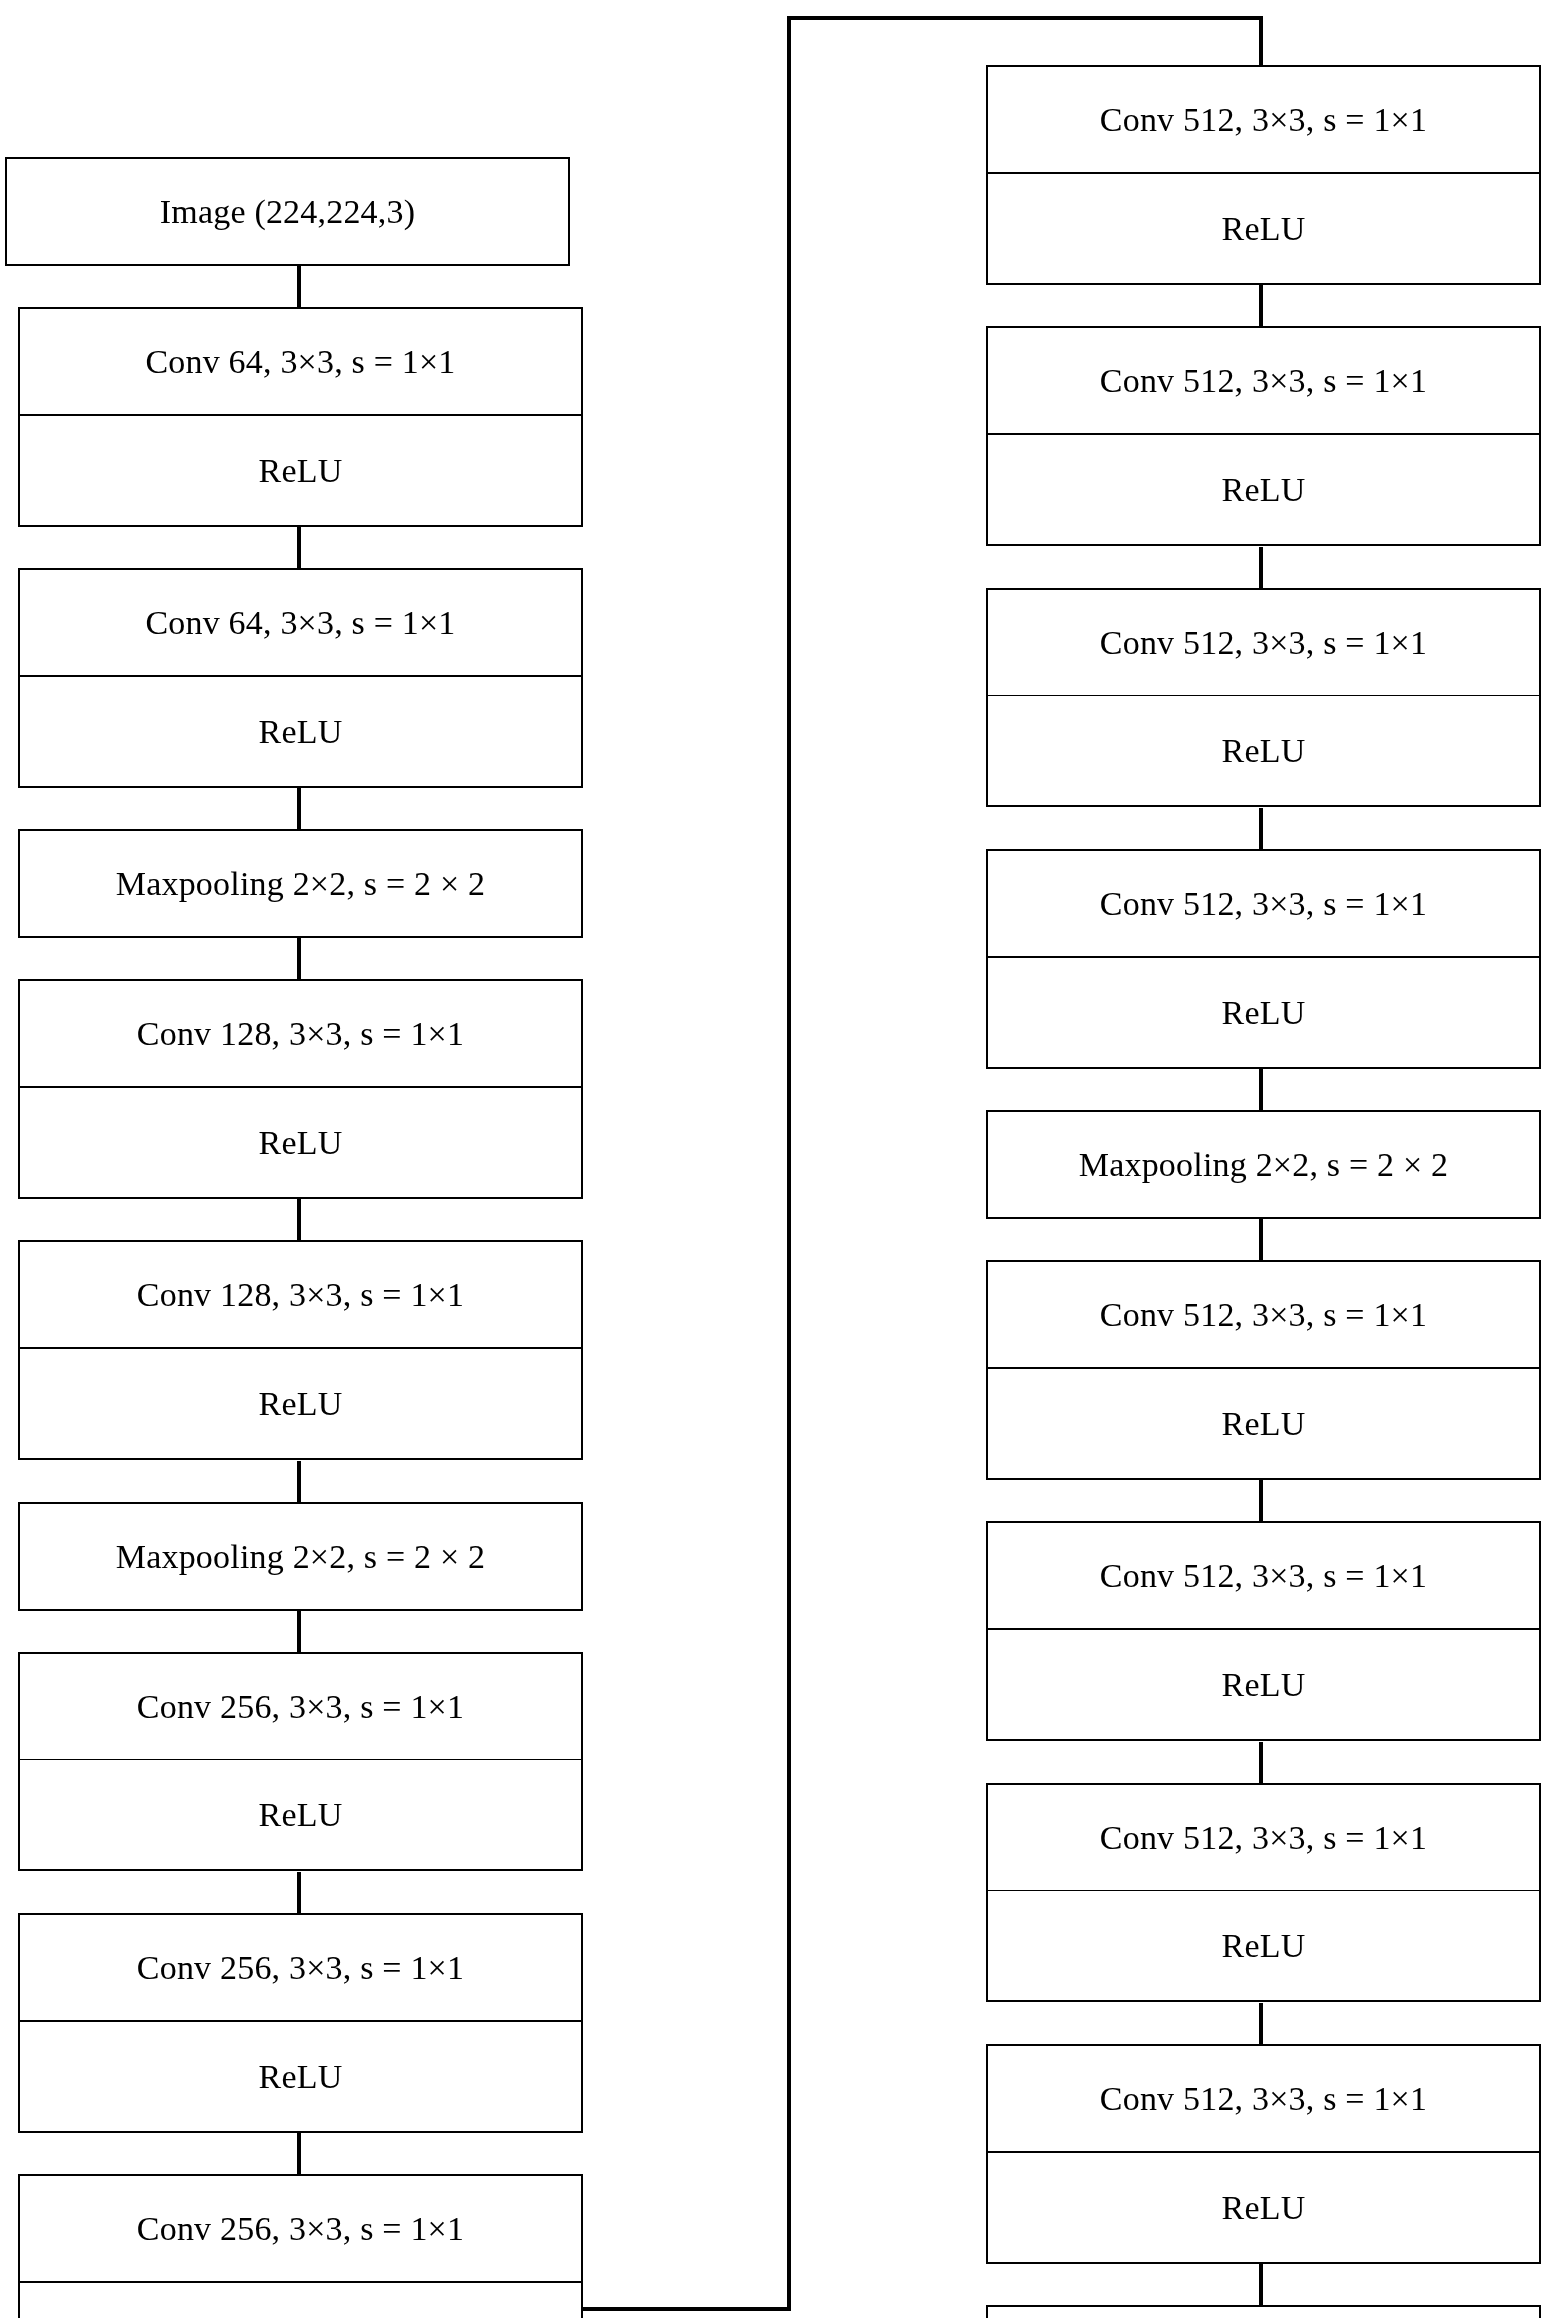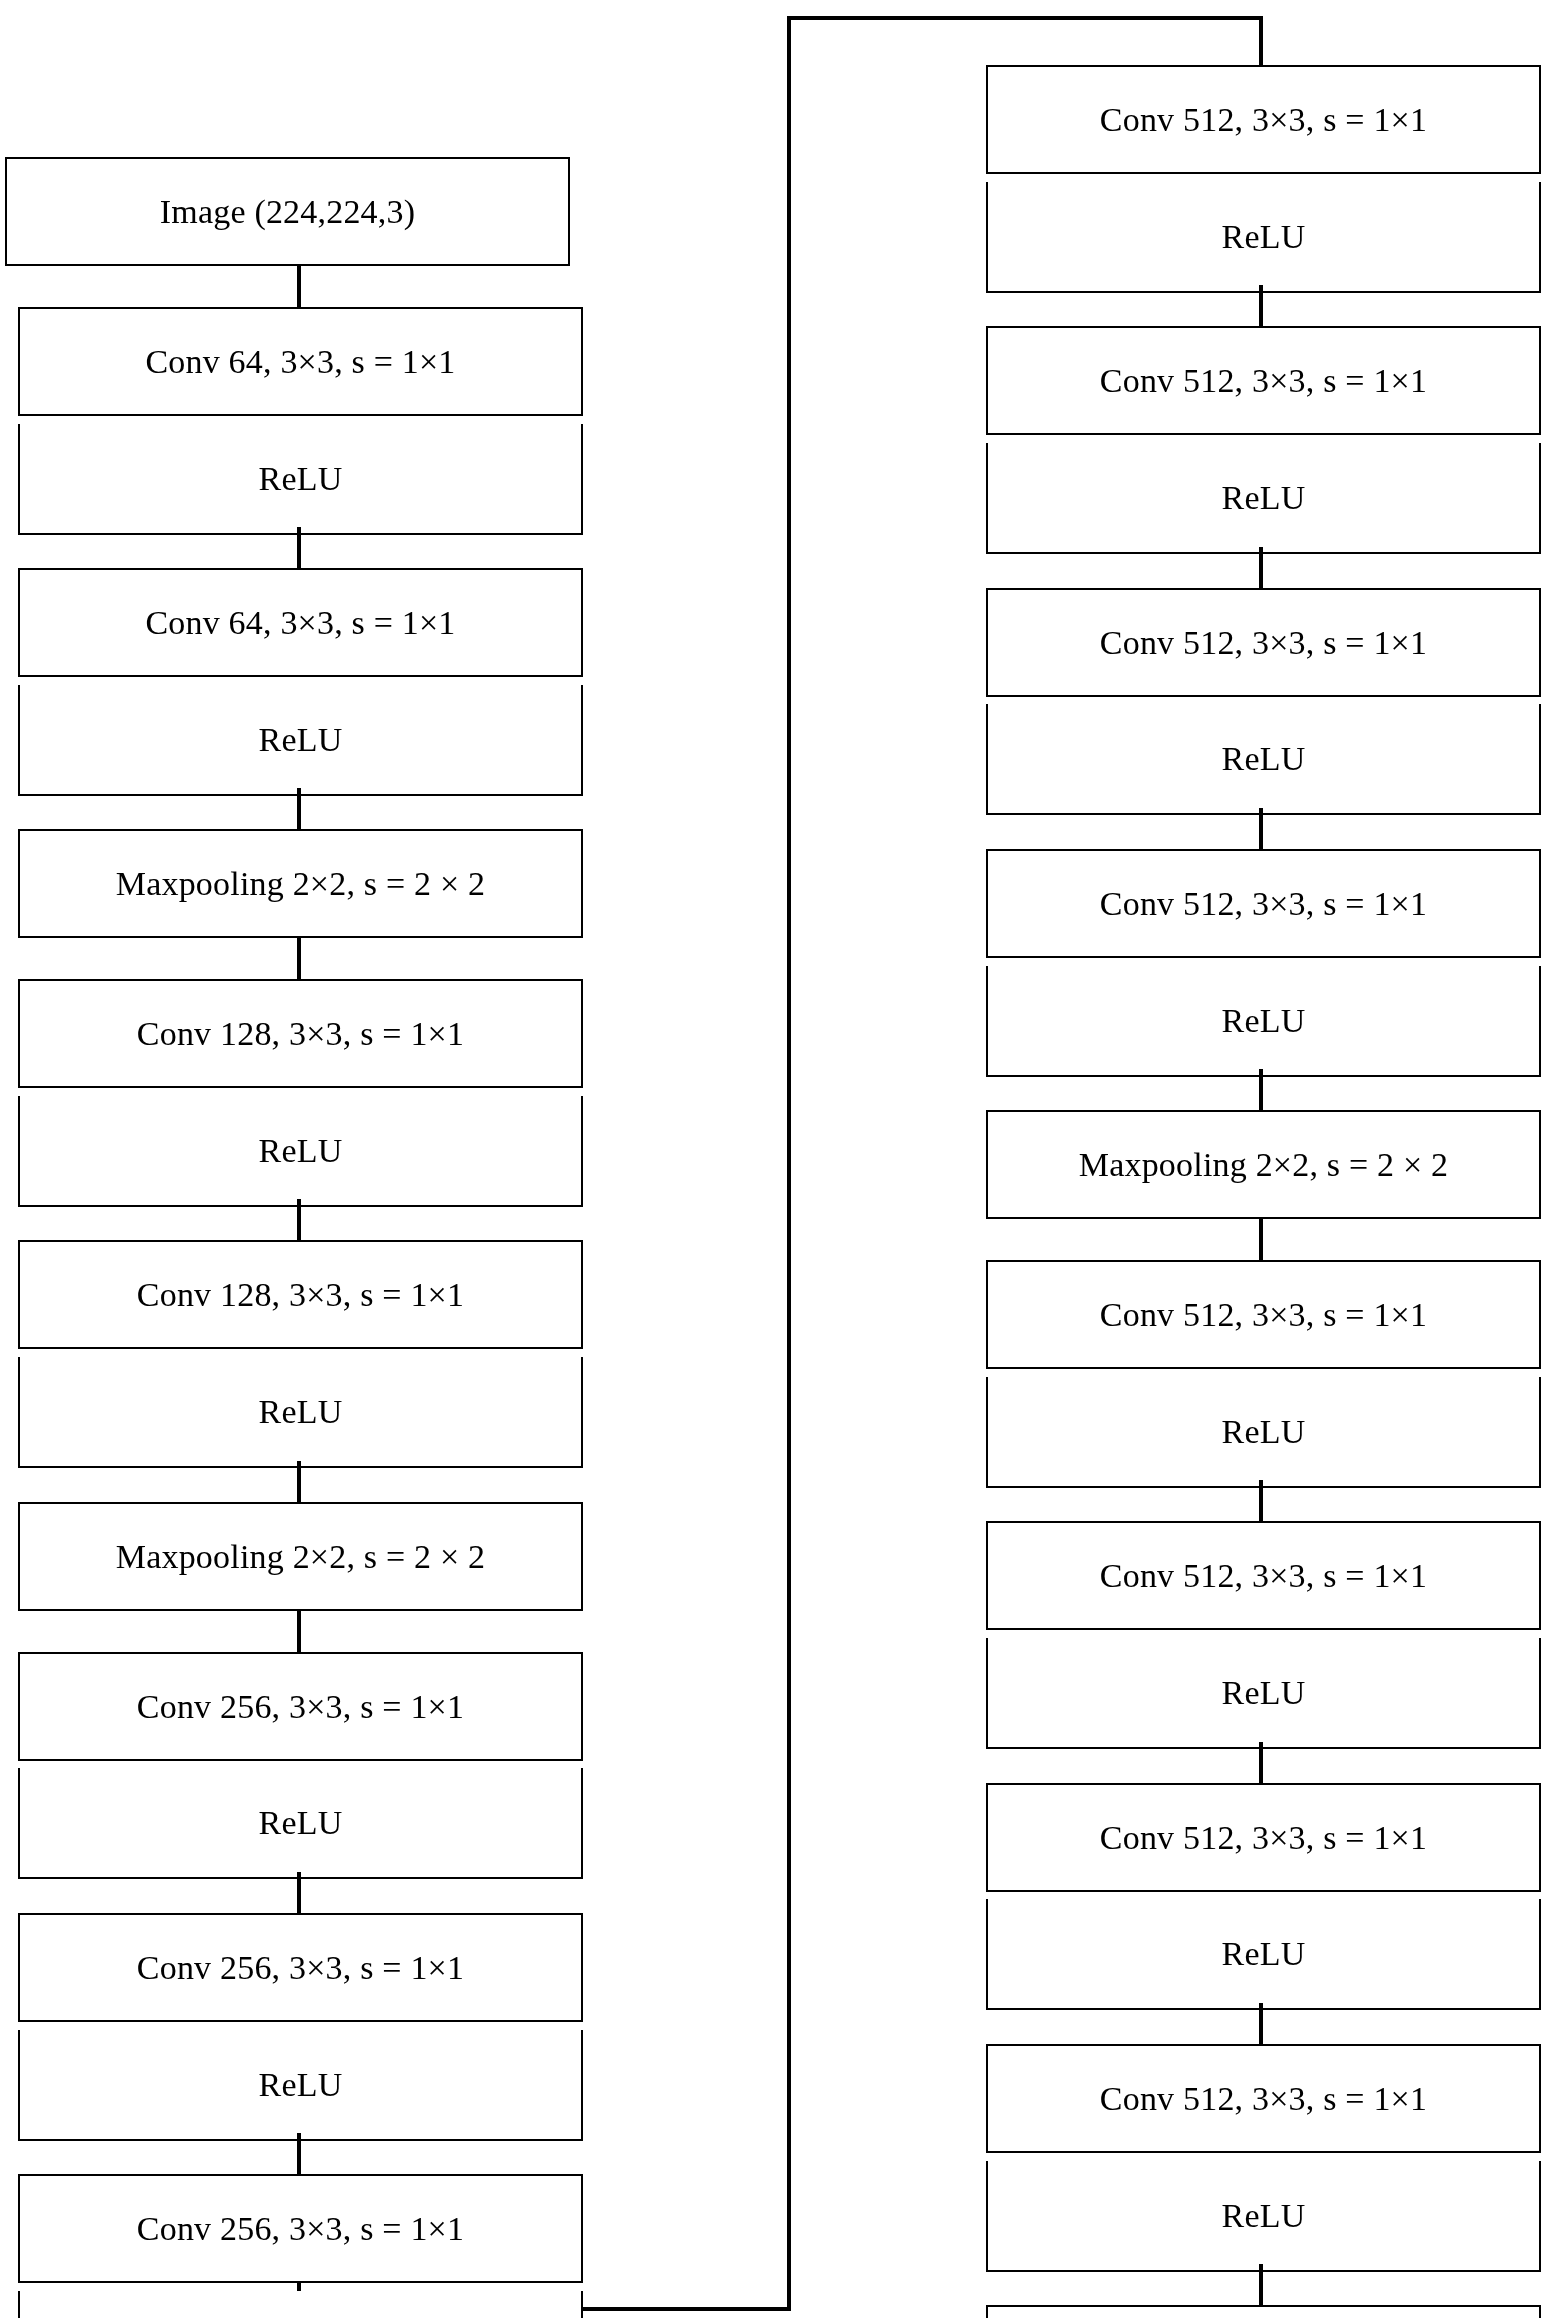--- a/index.html
+++ b/index.html
@@ -17,21 +17,21 @@
     background:#ffffff;
     border:2.7px solid #000000;
     display:flex;align-items:center;justify-content:center;
     text-align:center;
     font-size:34px;
     line-height:1.05;
     letter-spacing:0.2px;
     white-space:nowrap;
   }
   
-  .box.joined{border-top-width:0;margin-top:8px;}
+  .box.joined{border-top-width:0;}
 
   
   .conn{
     position:absolute;
     width:3.6px;
     background:#000000;
   }
 
   
   .path-seg{position:absolute;background:#000000;}

